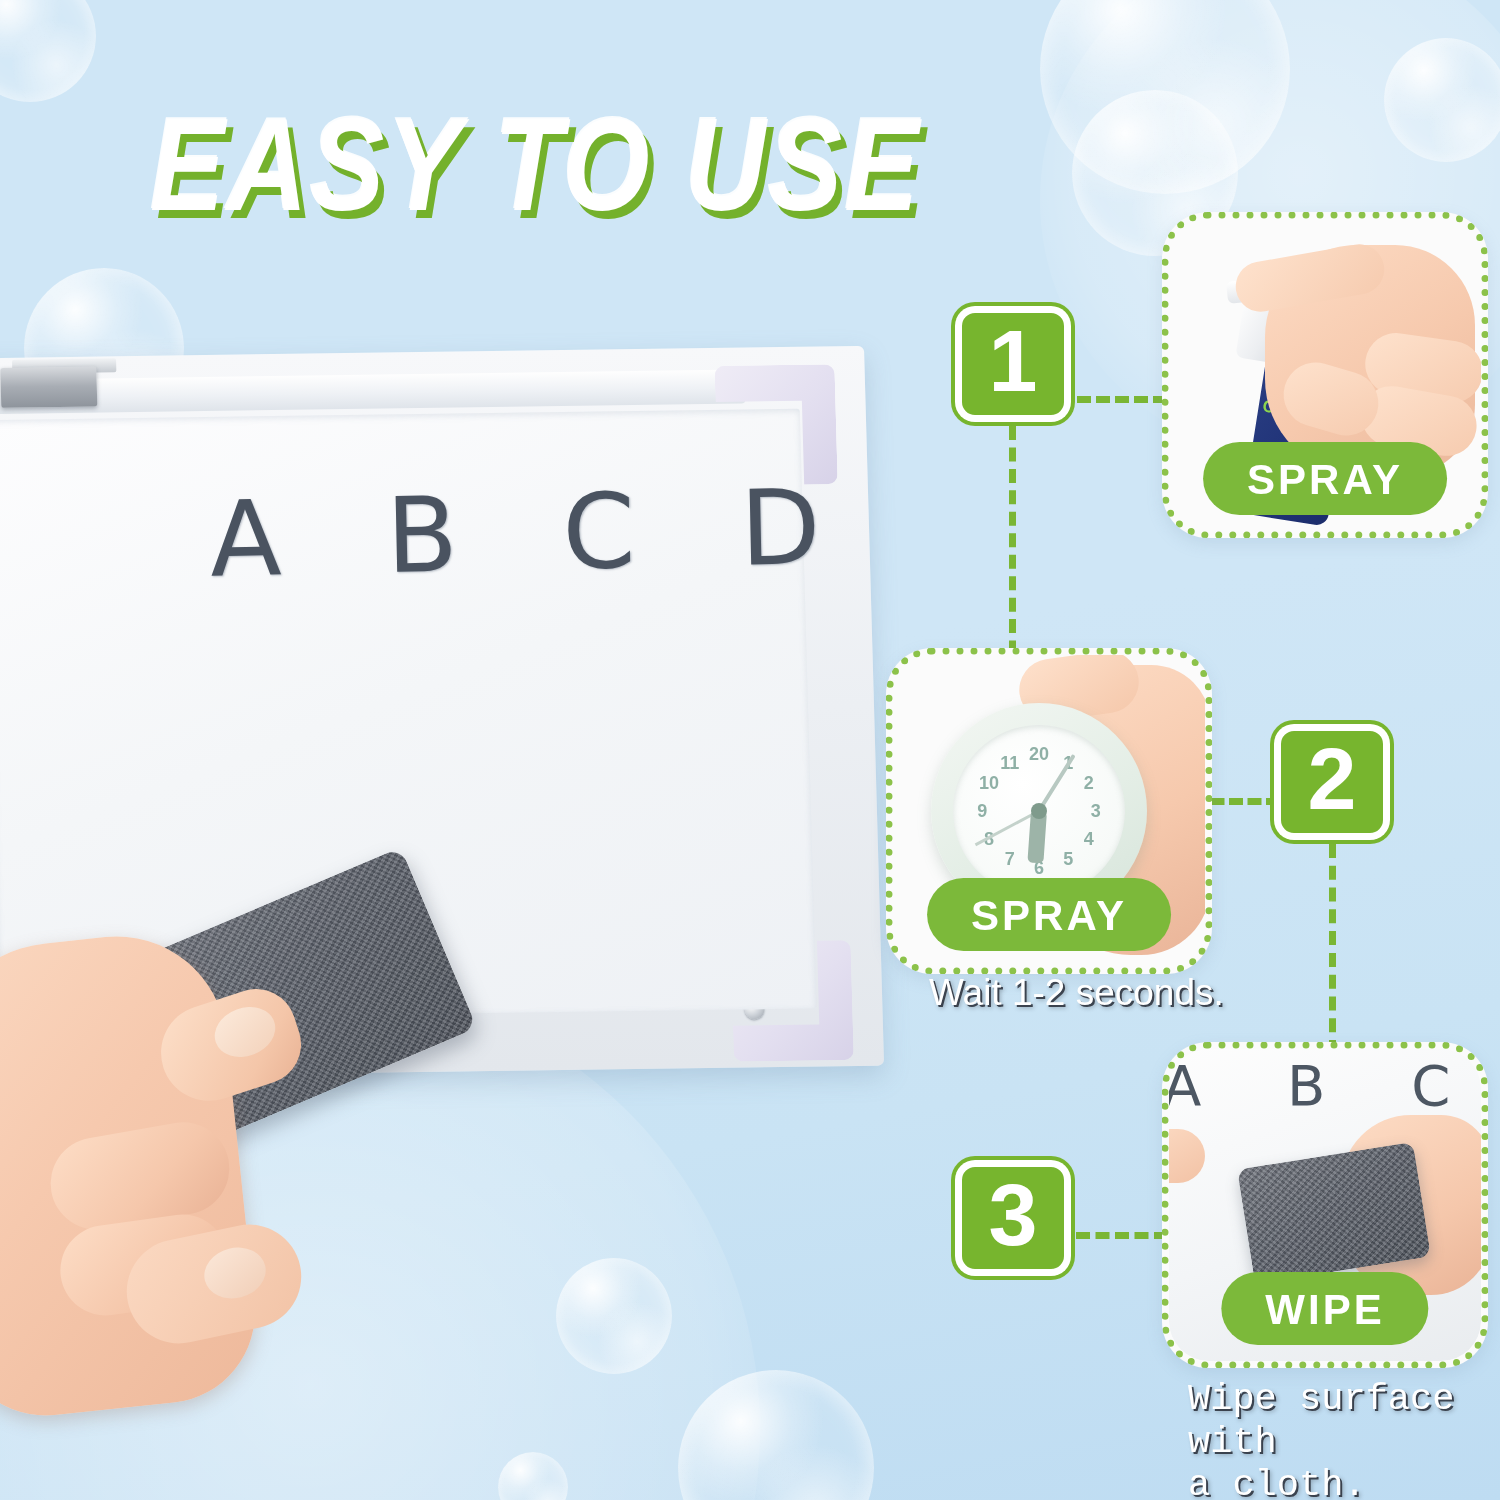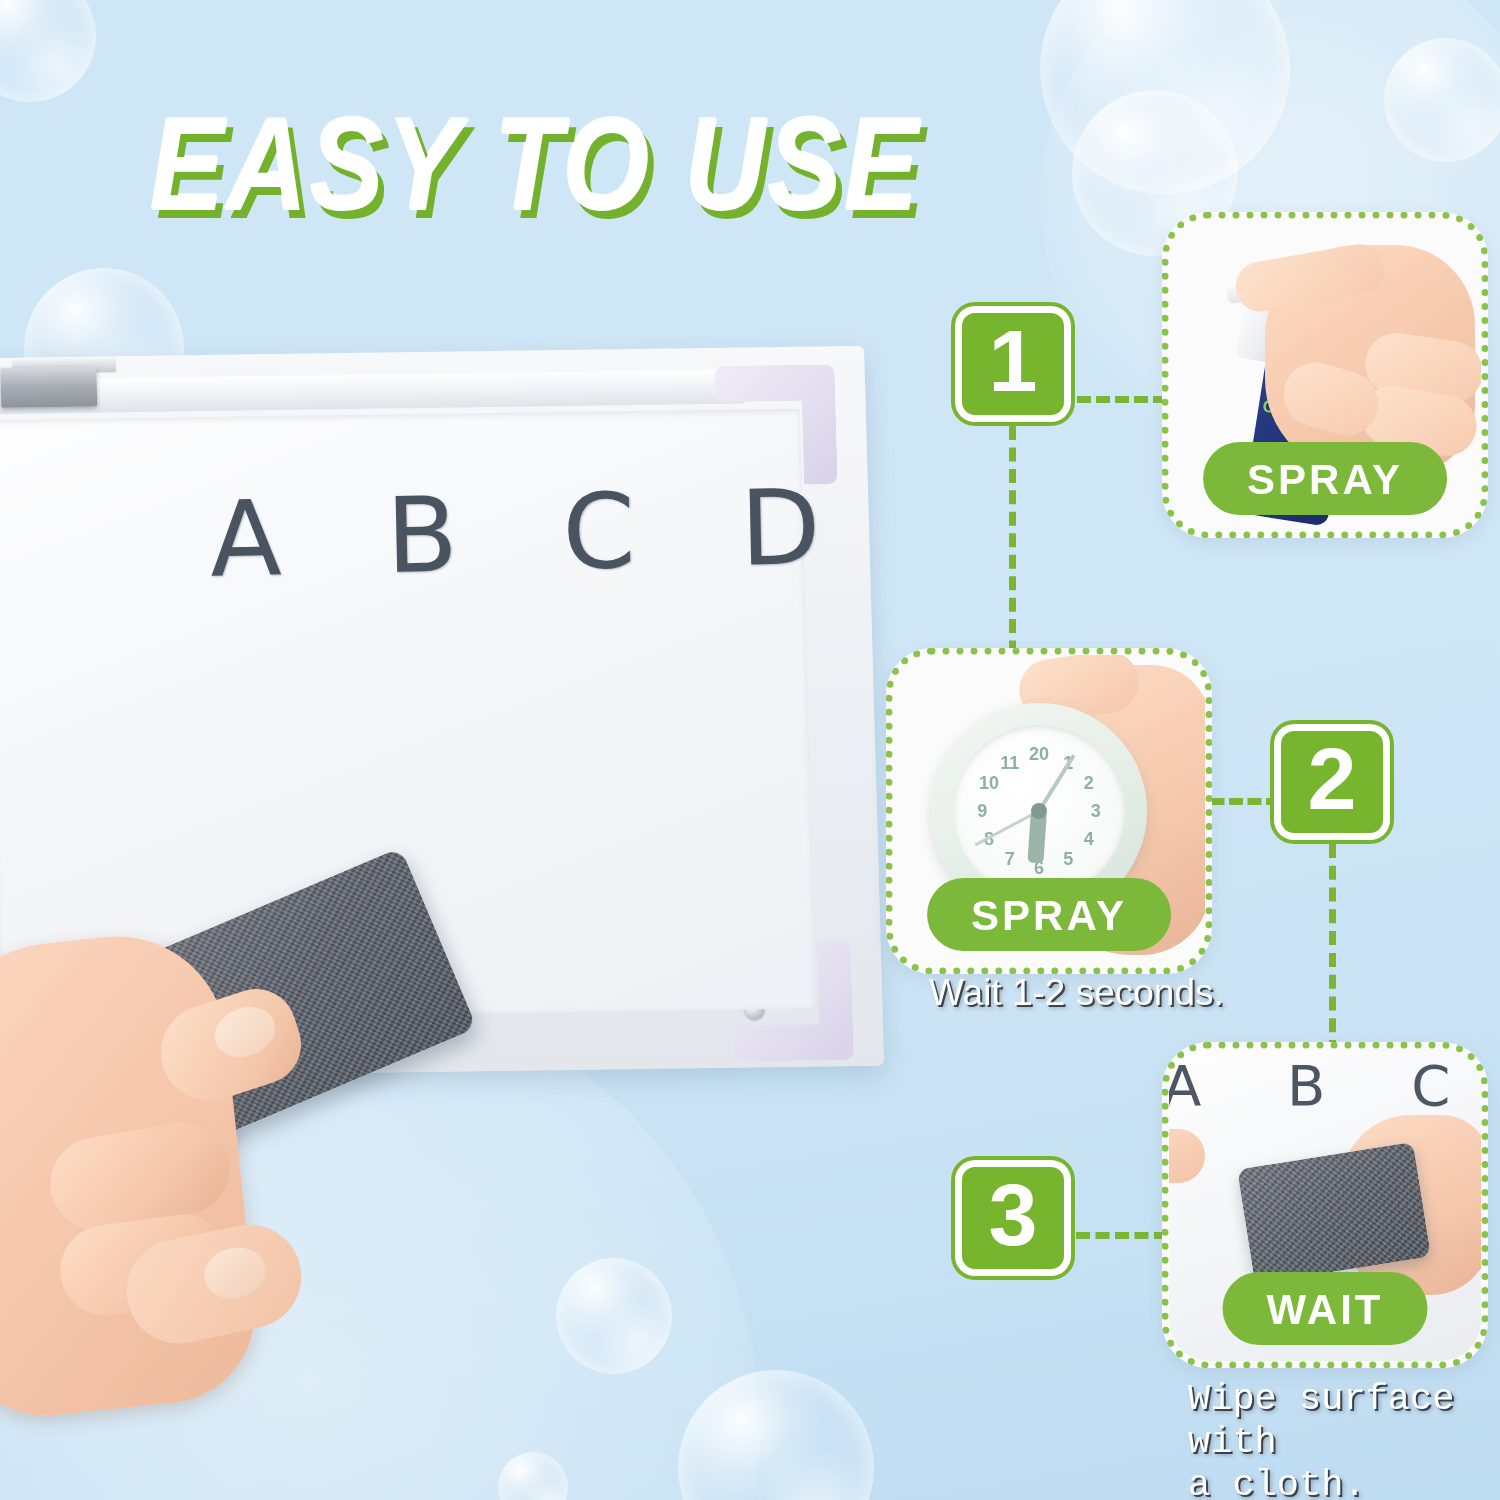--- a/index.html
+++ b/index.html
@@ -534,18 +534,18 @@
   <div id="cap-wait" class="caption">Wait 1-2 seconds.</div>
 
   <div id="panel-wipe" class="panel">
     <div class="panel-photo">
       <div class="wp-board"></div>
       <div class="wp-letters">A B C D</div>
       <div class="wp-lefthand"></div>
       <div class="wp-hand"></div>
       <div class="wp-sponge"></div>
     </div>
-    <div id="tag-wipe" class="tag">WAIT</div>
+    <div id="tag-wipe" class="tag">WIPE</div>
   </div>
   <div id="cap-wipe" class="caption">Wipe surface with
 a cloth.</div>
 
 </div>
 
 </body></html>

